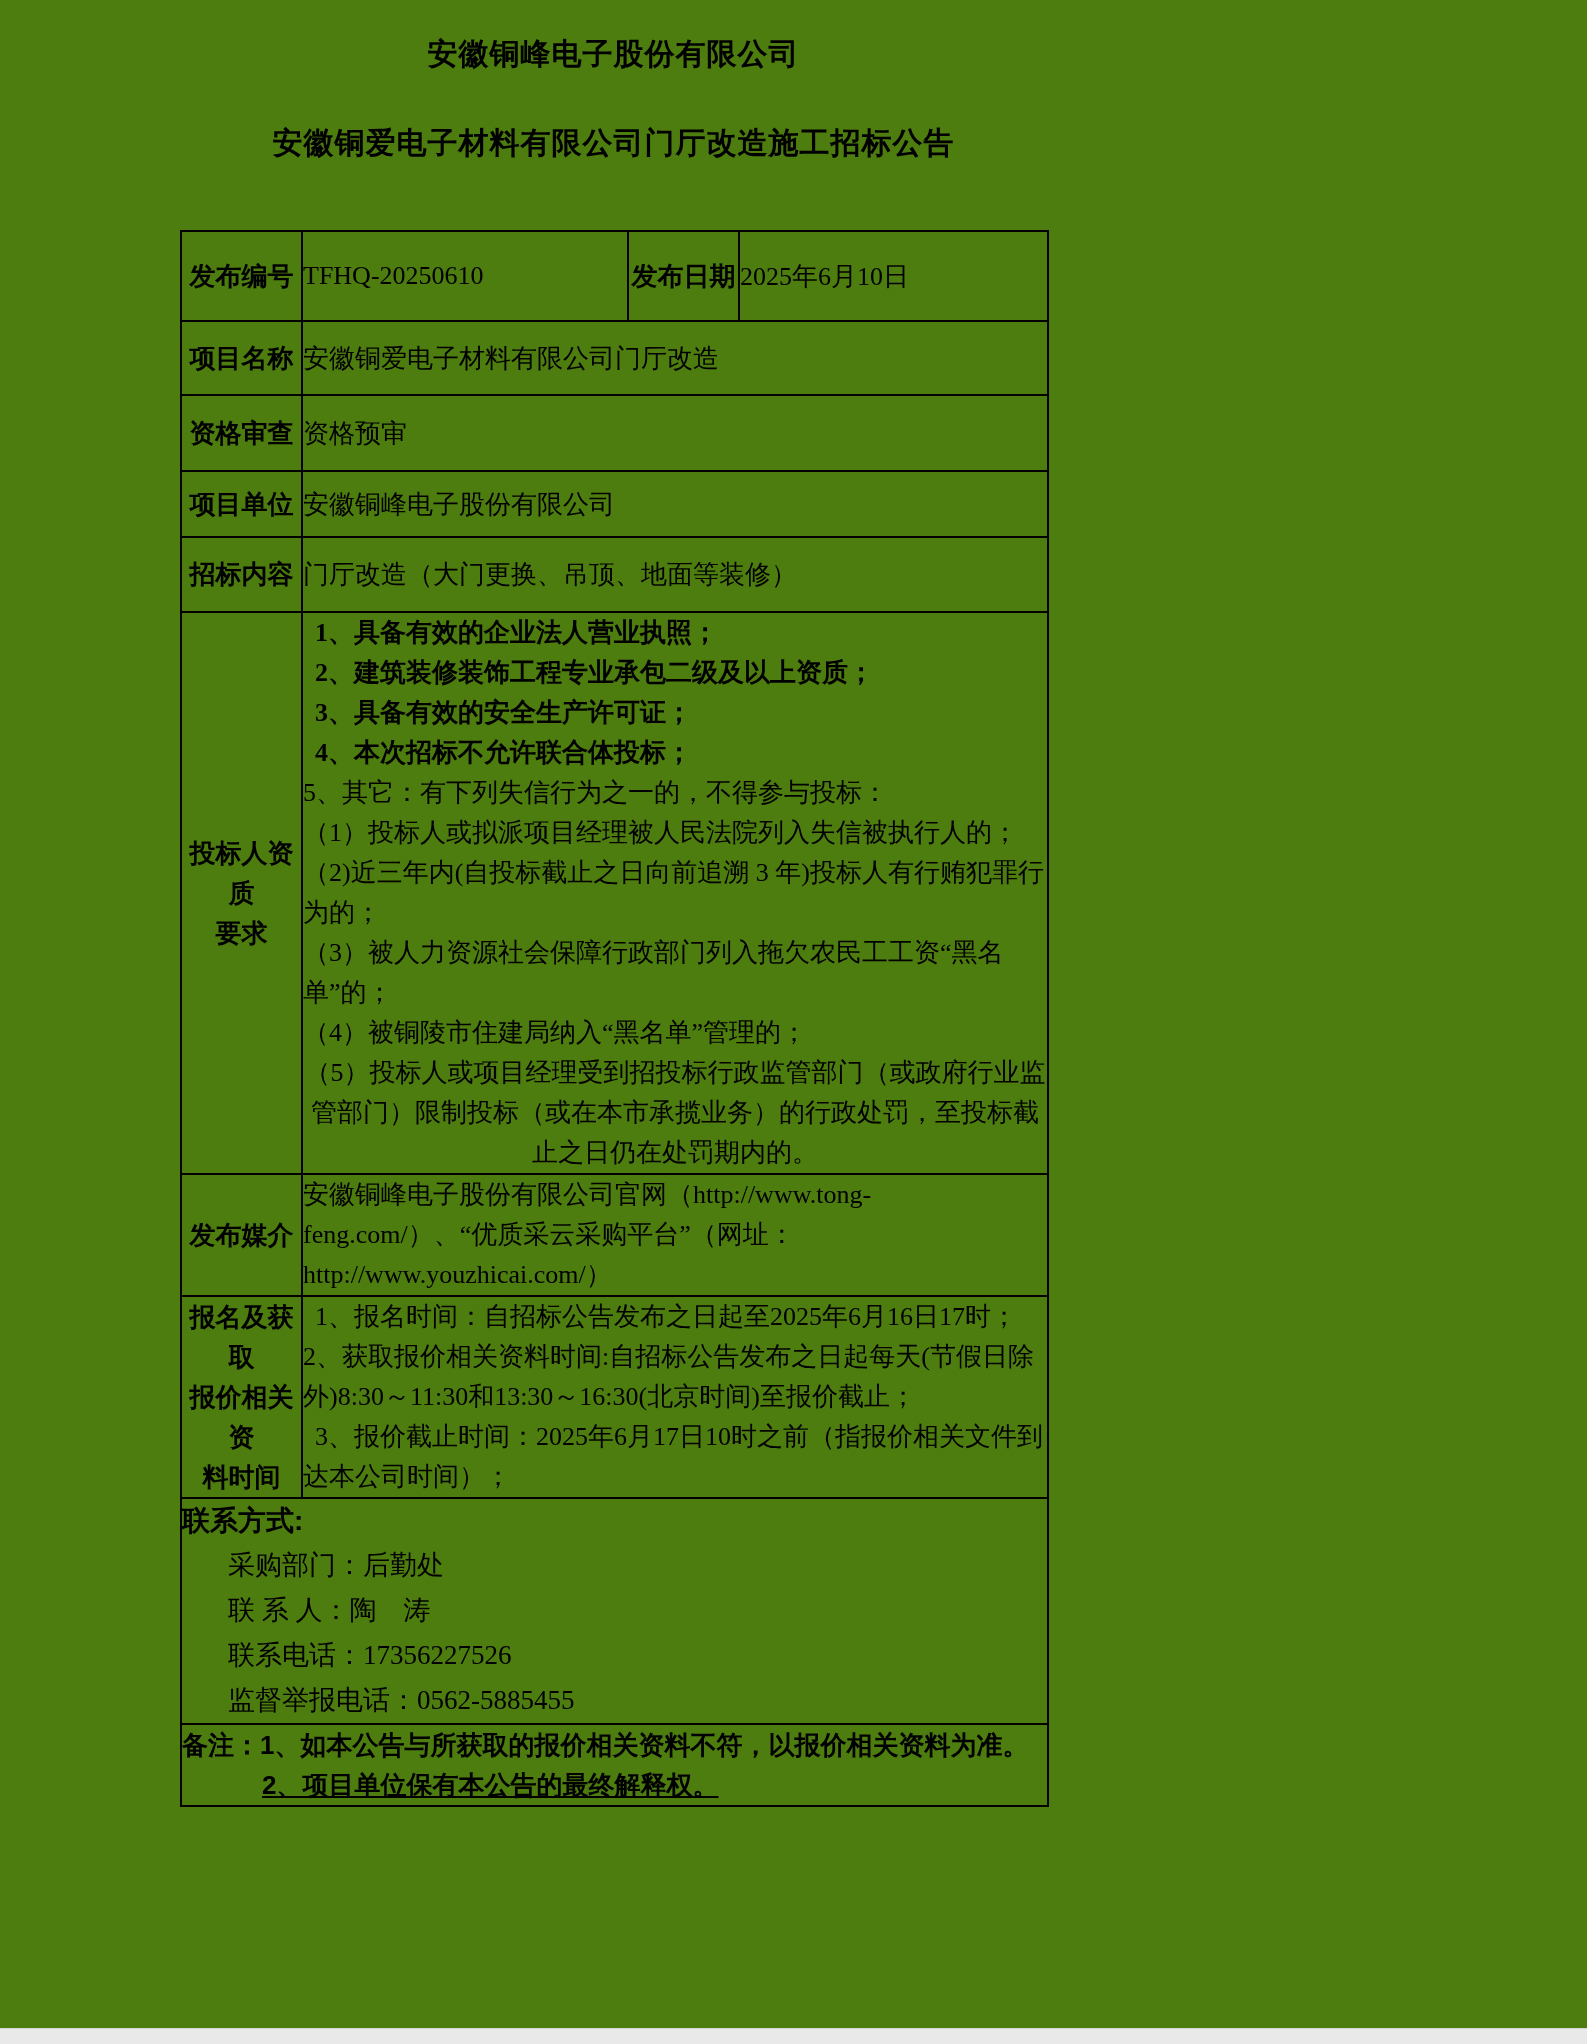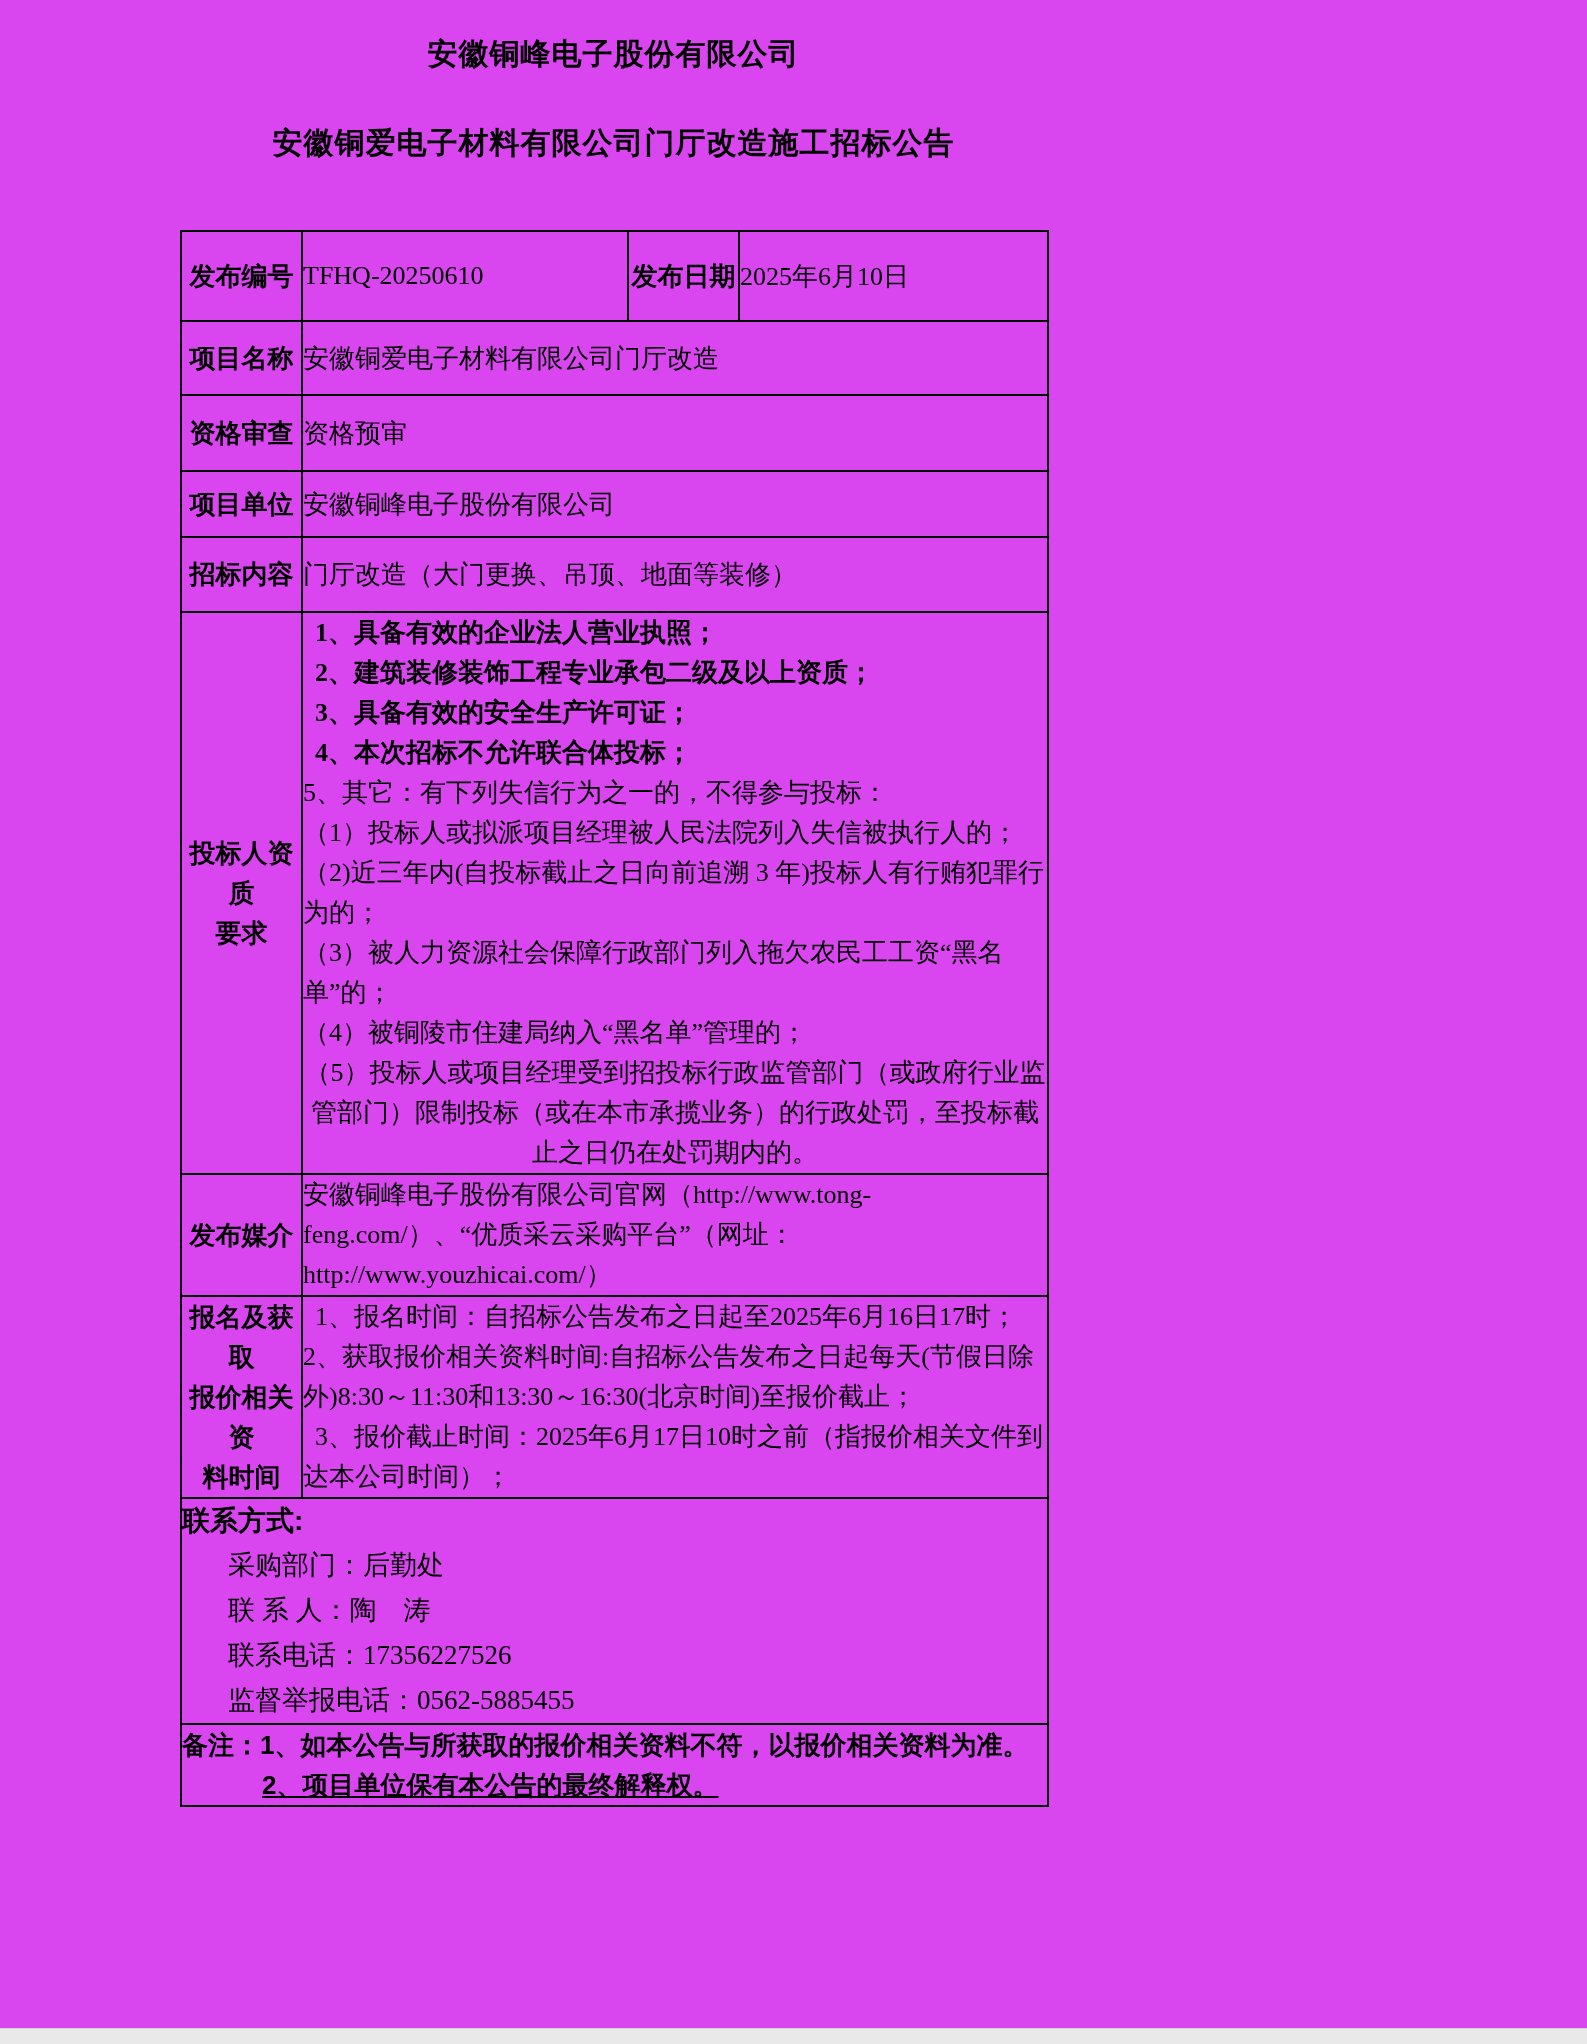--- a/index.html
+++ b/index.html
@@ -1,20 +1,20 @@
 <!DOCTYPE html>
 <html><head>
 <meta charset="utf-8">
 <style>
   html,body{margin:0;padding:0;background:#ffffff;}
   .page{
     position:relative;
     width:1587px;
     height:2044px;
-    background:#d946ef;
+    background:#4d7c0f;
     overflow:hidden;
     font-family:"Liberation Serif","DejaVu Serif",serif;
     color:#000;
   }
   .content{
     position:absolute;
     left:180px;
     top:0;
     width:867px;
   }

